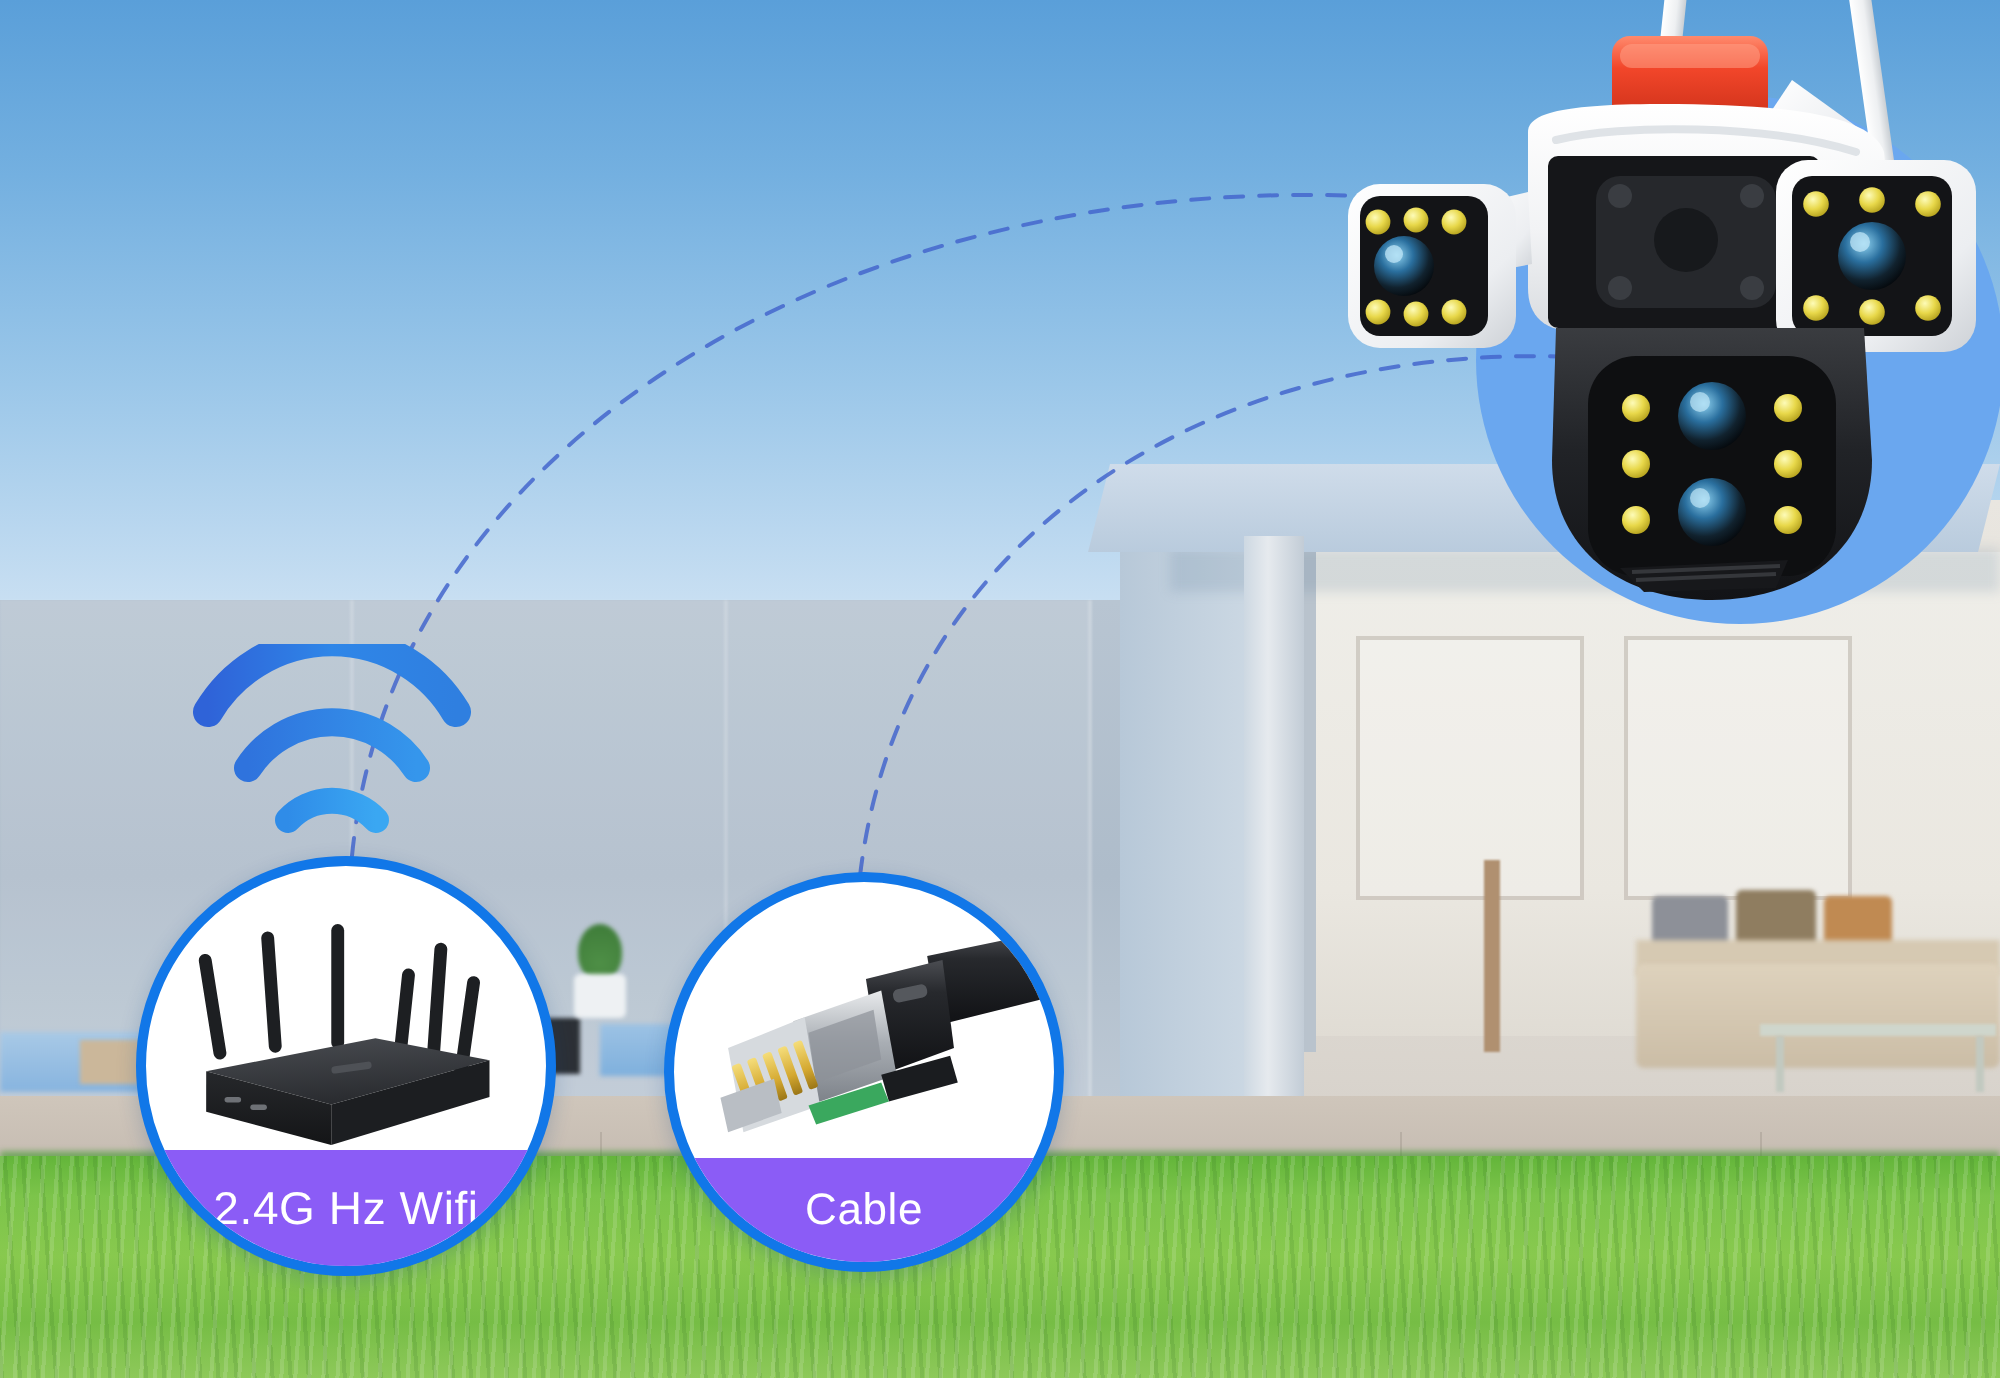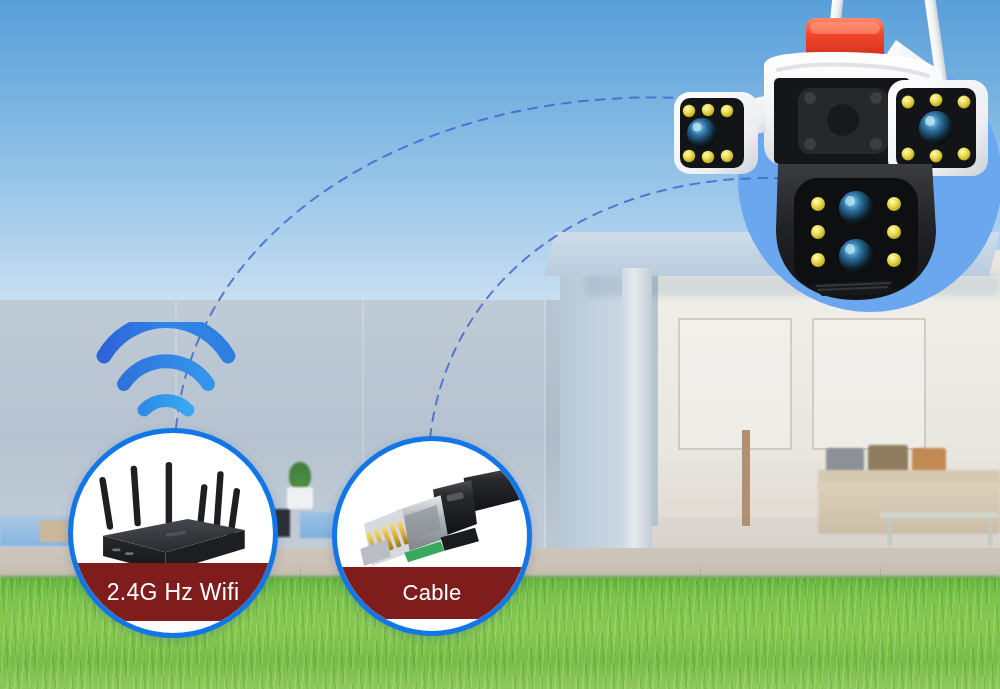--- a/index.html
+++ b/index.html
@@ -153,22 +153,22 @@
   
   .camera{position:absolute;left:660px;top:-8px;width:345px;height:330px;}
 
   
   .badge{
     position:absolute;width:200px;height:200px;border-radius:50%;
     background:#fff;border:5px solid #1177e8;overflow:hidden;
     box-shadow:0 3px 10px rgba(20,70,130,.22);
   }
   .badge .fill{
-    position:absolute;left:0;bottom:12px;width:100%;height:58px;
-    background:#7f1d1d;display:flex;align-items:center;justify-content:center;
+    position:absolute;left:0;bottom:0;width:100%;height:58px;
+    background:#8b5cf6;display:flex;align-items:center;justify-content:center;
   }
   .badge .fill span{
     color:#fff;font-size:23px;letter-spacing:.3px;white-space:nowrap;
   }
   .badge-wifi{left:68px;top:428px;}
   .badge-cable{left:332px;top:436px;width:190px;height:190px;}
   .badge-cable .fill{height:52px;text-align:right;}
   .badge-cable .fill span{font-size:22px;}
 
   

